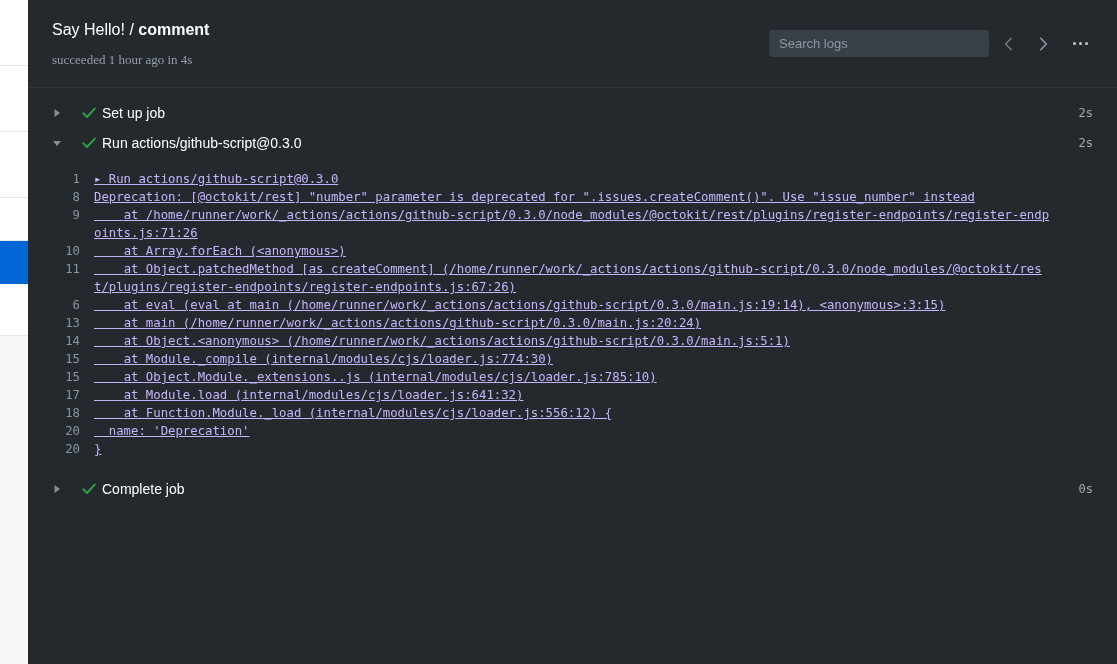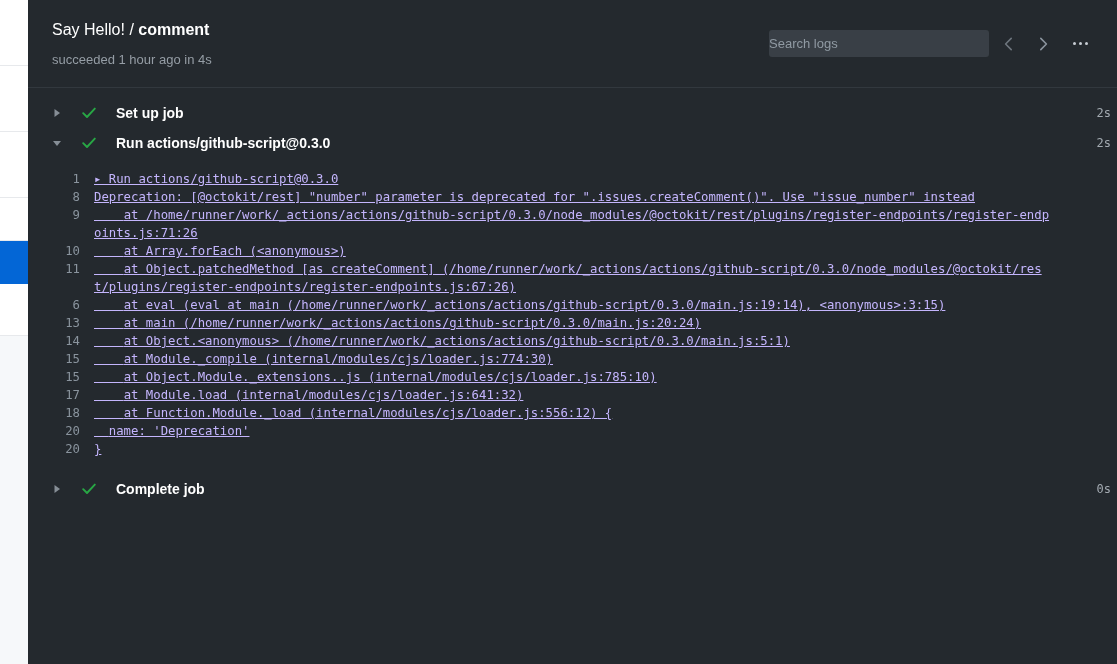--- a/index.html
+++ b/index.html
@@ -92,40 +92,41 @@
   .title-strong {
     font-weight: 700;
     color: #ffffff;
   }
   .subtitle-row {
     margin-top: 11px;
     font-size: 13px;
     line-height: 17px;
     color: #959da5;
     white-space: nowrap;
+    font-family: Liberation Serif, serif;
   }
   .header-right {
     position: absolute;
     right: 22px;
     top: 50%;
     transform: translateY(-50%);
     display: flex;
     align-items: center;
     gap: 0px;
   }
   .search-box {
     width: 220px;
     height: 27px;
     background: #393f46;
     border: none;
     border-radius: 3px;
     color: #d1d5da;
     font-family: "Liberation Sans", sans-serif;
     font-size: 13px;
-    padding: 0 0;
+    padding: 0 10px;
     box-sizing: border-box;
     outline: none;
   }
   .search-box::placeholder {
     color: #909aa3;
   }
   .nav-btn {
     width: 28px;
     height: 28px;
     display: flex;
@@ -177,29 +178,28 @@
     width: 26px;
     flex: 0 0 26px;
     display: flex;
     align-items: center;
     justify-content: center;
     margin-left: 8px;
   }
   .check svg { display: block; }
   .step-name {
     font-size: 14px;
-    font-weight: 700;
+    font-weight: 400;
     color: #ffffff;
-    margin-left: 14px;
     white-space: nowrap;
     cursor: pointer;
   }
   .step-time {
     position: absolute;
-    right: 6px;
+    right: 24px;
     font-size: 12px;
     color: #a3aab1;
     font-family: "DejaVu Sans Mono", monospace;
   }
 
   
   .log-body {
     padding: 12px 0 0 0;
     font-family: "DejaVu Sans Mono", monospace;
     font-size: 12.3px;

